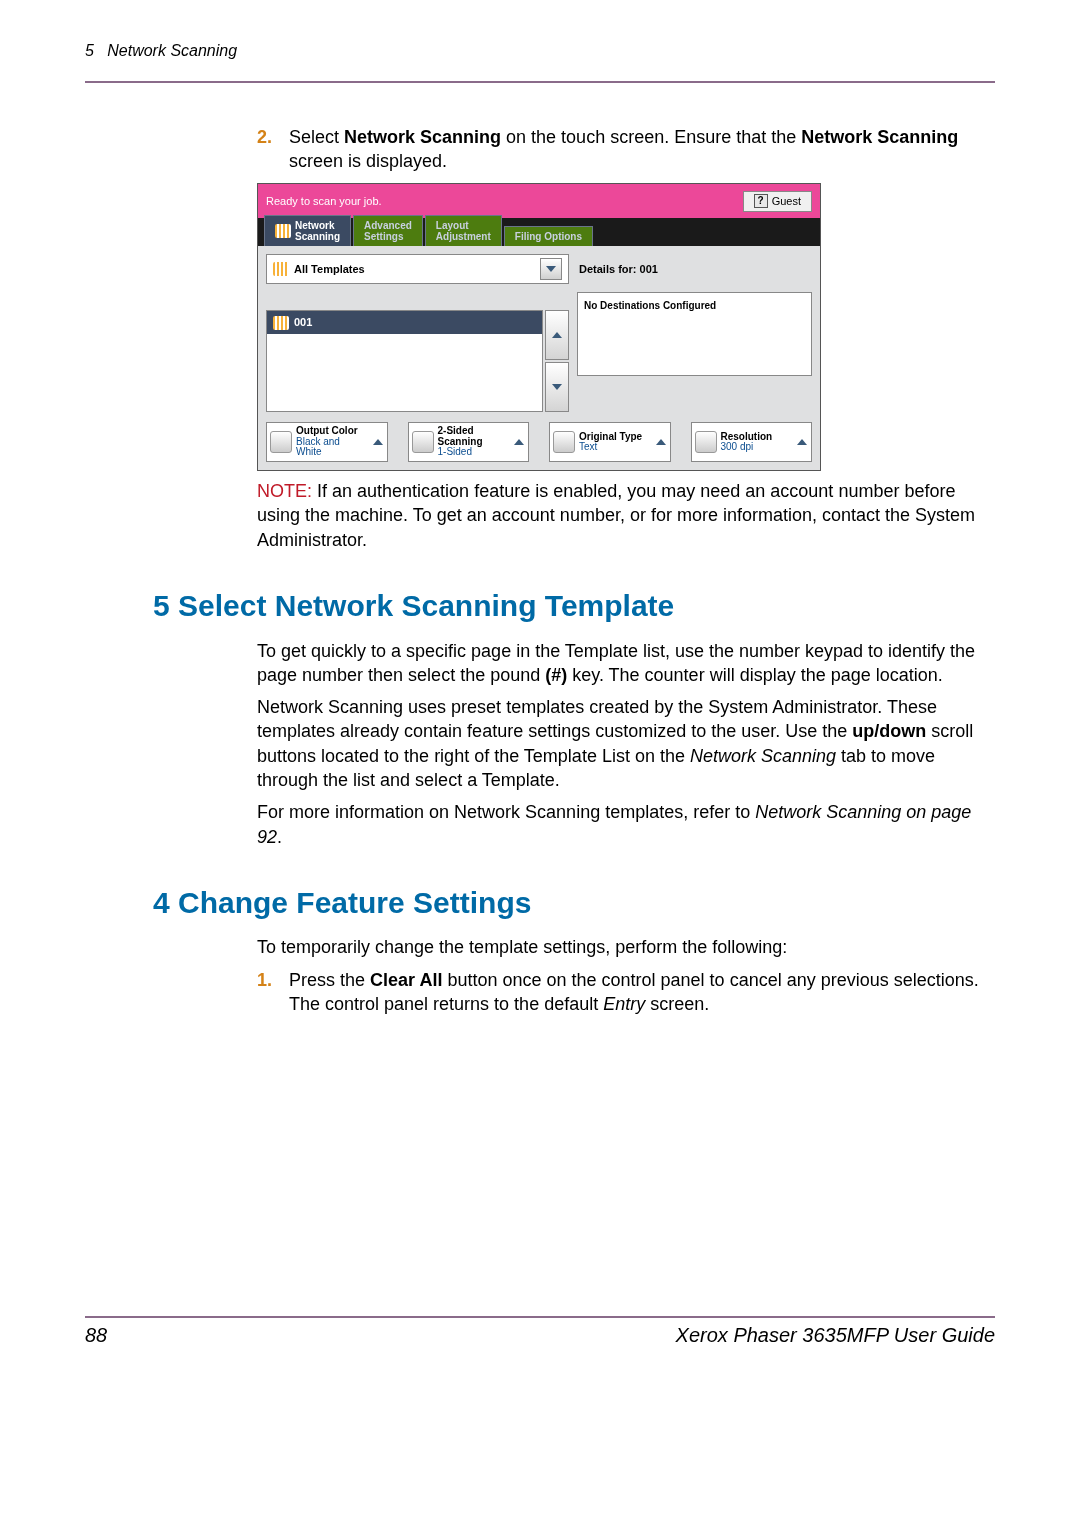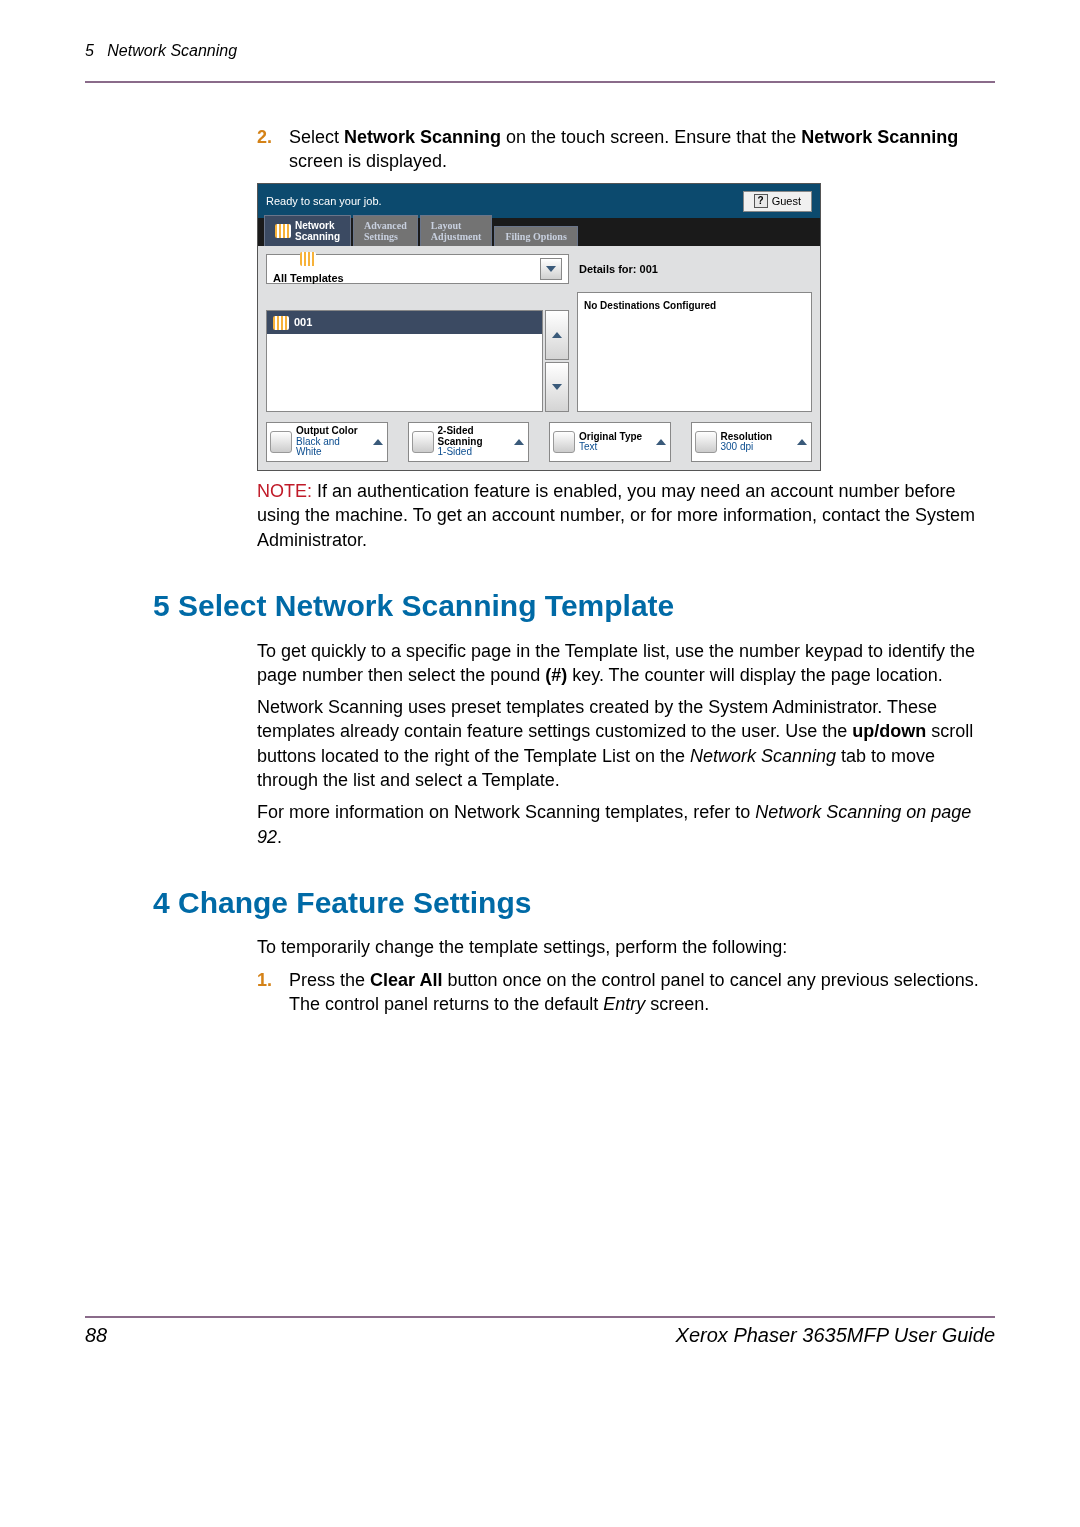--- a/index.html
+++ b/index.html
@@ -12,38 +12,38 @@
   .bold { font-weight: bold; }
   .note { margin-top: 14px; }
   .note-label { color: #c01a28; font-weight: normal; }
   .h2 { color: #006aa6; font-size: 30px; font-weight: bold; margin-top: 34px; margin-bottom: 12px; margin-left: 68px; }
   .para { margin-top: 8px; }
   .italic { font-style: italic; }
   .footer { display: flex; justify-content: space-between; font-style: italic; font-size: 20px; border-top: 2px solid #8a6b8a; padding-top: 4px; margin-top: 300px; }
 
   
   .screenshot { border: 1px solid #555; background: #fff; margin: 8px 0 8px 0; width: 564px; font-size: 11px; font-family: Arial; }
-  .ss-top { background: #0c4a6e; color: #fff; display: flex; justify-content: space-between; align-items: center; height: 30px; padding: 17px 8px; }
+  .ss-top { background: #ec4899; color: #fff; display: flex; justify-content: space-between; align-items: center; height: 30px; padding: 17px 8px; }
   .ss-top .guest { background: #f0f0f0; color: #000; border: 1px solid #888; padding: 2px 10px; display: flex; align-items: center; gap: 4px; font-size: 11px; }
   .q-icon { display: inline-block; width: 14px; height: 14px; border: 1px solid #555; background: #e8e8e8; text-align: center; line-height: 12px; font-weight: bold; font-size: 10px; }
   .ss-tabs { background: #1a1a1a; display: flex; gap: 0; padding: 0 6px; height: 28px; align-items: flex-end; }
   .tab { background: #3b4a62; color: #fff; padding: 4px 10px; font-weight: bold; font-size: 10px; border: 1px solid #6a758a; border-bottom: none; margin-right: 2px; line-height: 1.1; white-space: pre; display: flex; align-items: center; gap: 4px; }
-  .tab.inactive { background: #737373; color: #c8d0df; font-family: Liberation Serif, serif; }
+  .tab.inactive { background: #4d7c0f; color: #c8d0df; }
   .ss-body { background: #dfe0e1; padding: 8px; }
   .row { display: flex; gap: 8px; }
   .panel-left { flex: 1; }
   .panel-right { width: 235px; }
   .templates-header { background: #fff; border: 1px solid #888; height: 30px; display: flex; align-items: center; padding: 0 6px; justify-content: space-between; }
-  .templates-header .title { font-weight: bold; display: flex; align-items: center; gap: 5px; font-size: 11px; flex-direction: column; }
+  .templates-header .title { font-weight: bold; display: flex; align-items: center; gap: 5px; font-size: 11px; }
   .dd-btn { width: 22px; height: 22px; border: 1px solid #888; background: linear-gradient(#fff,#d0d0d0); display: flex; align-items: center; justify-content: center; }
   .tri { width: 0; height: 0; border-left: 5px solid transparent; border-right: 5px solid transparent; }
   .tri-down { border-top: 6px solid #3a5a7a; }
   .tri-up { border-bottom: 6px solid #3a5a7a; }
   .details-hdr { font-weight: bold; font-size: 11px; padding: 8px 2px 15px 2px; }
-  .dest-box { background: #fff; border: 1px solid #888; height: 120px; padding: 6px; font-weight: bold; font-size: 10px; }
+  .dest-box { background: #fff; border: 1px solid #888; height: 84px; padding: 6px; font-weight: bold; font-size: 10px; }
   .tmpl-list { margin-top: 26px; display: flex; gap: 2px; }
   .tmpl-items { background: #fff; border: 1px solid #888; flex: 1; height: 102px; }
   .tmpl-item { background: #3b4a62; color: #fff; font-weight: bold; padding: 4px 6px; display:flex; align-items:center; gap:5px; font-size: 11px;}
   .tmpl-scroll { display: flex; flex-direction: column; gap: 2px; width: 24px; }
   .scroll-btn { flex: 1; border: 1px solid #888; background: linear-gradient(#fff,#d4d4d4); display: flex; align-items: center; justify-content: center; }
   .bot-row { display: flex; gap: 20px; margin-top: 10px; border-radius: 8px; }
   .opt { background: #fff; border: 1px solid #888; display: flex; align-items: center; flex:1; height: 40px; padding: 3px 3px; gap: 4px; }
   .opt .icn { width: 22px; height: 22px; border: 1px solid #999; background: linear-gradient(#fff,#ccc); border-radius: 3px; flex-shrink:0; }
   .opt .txts { display: flex; flex-direction: column; line-height: 1.05; flex:1; }
   .opt .lbl { font-weight: bold; font-size: 10px; }

